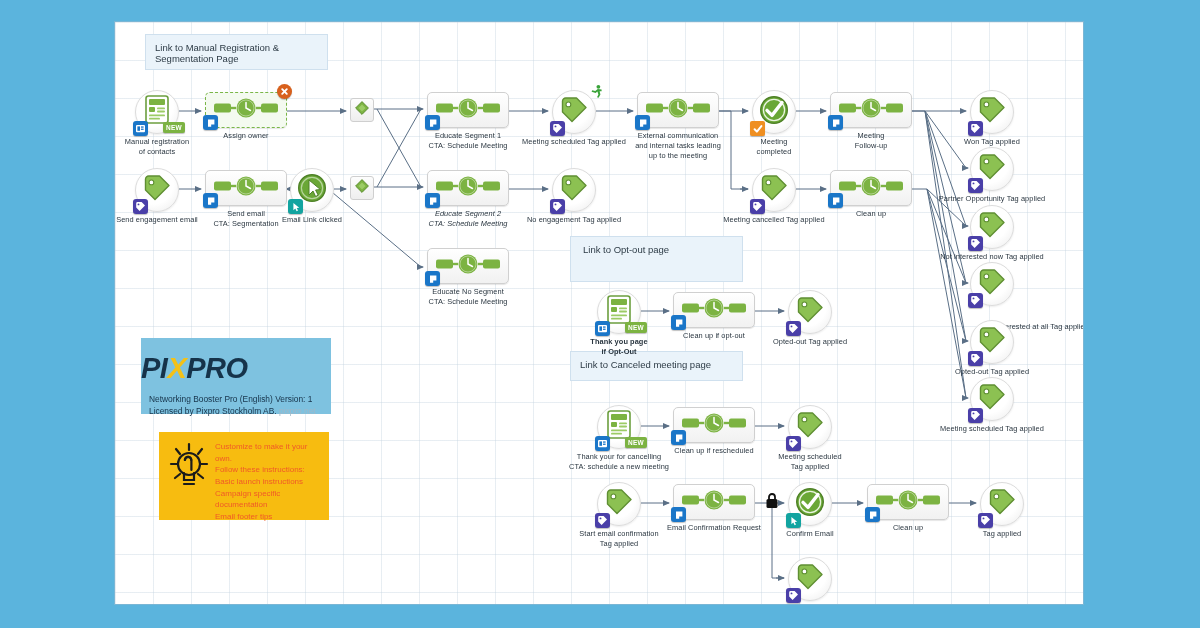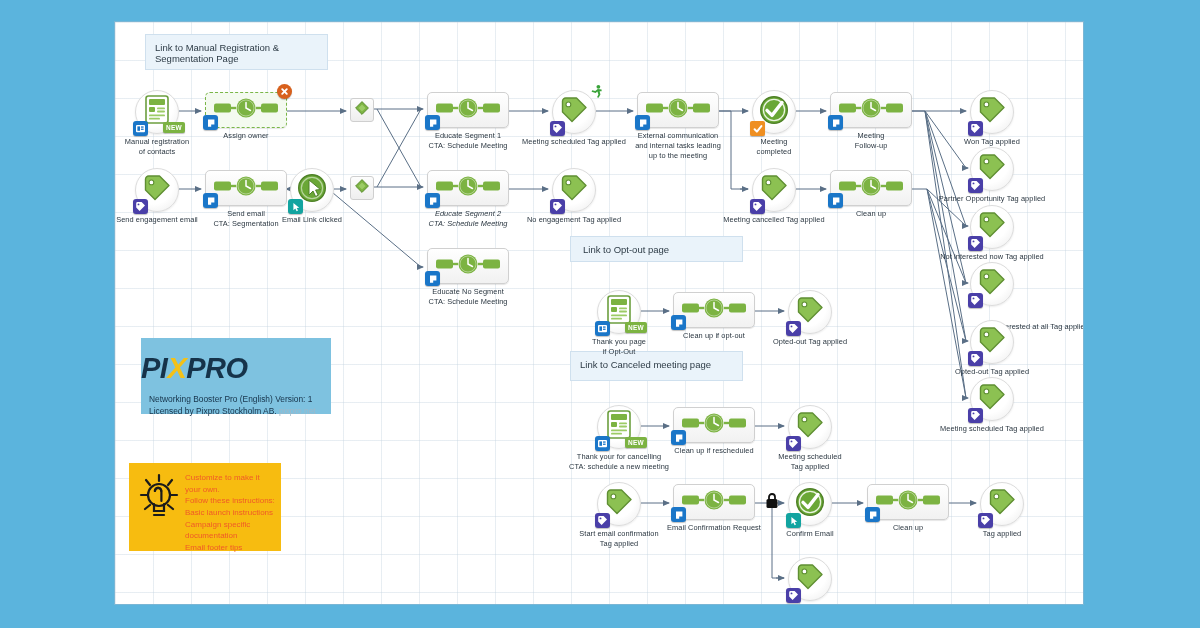--- a/index.html
+++ b/index.html
@@ -170,37 +170,37 @@
         <path d="M657,481 L657,556 L669,556" marker-end="none"></path>
         <path d="M661,556 L669,556"></path>
         <path d="M717,481 L748,481"></path>
         <path d="M834,481 L861,481"></path>
       </g>
     </svg>
 
     <div class="note" style="left:30px;top:12px;width:183px;height:36px;">
       <span>Link to Manual Registration &amp; Segmentation Page</span>
     </div>
-    <div class="note" style="left:455px;top:214px;width:173px;height:26px;padding-left:12px;">
+    <div class="note" style="left:455px;top:214px;width:173px;height:46px;padding-left:12px;">
       <span>Link to Opt-out page</span>
     </div>
     <div class="note" style="left:455px;top:329px;width:173px;height:30px;">
       <span>Link to Canceled meeting page</span>
     </div>
 
     <div id="pixpro" style="left:26px;top:316px;width:190px;height:76px;">
       <div class="logo"><span>PI</span><span class="x">X</span><span>PRO</span></div>
       <div class="meta">
         <div>Networking Booster Pro (English) Version: 1</div>
         <div><span>Licensed by Pixpro Stockholm AB.</span>
           <span class="site">pixpro.net</span></div>
       </div>
     </div>
 
-    <div id="tips" style="left:14px;top:410px;width:152px;height:88px;margin-top:31px;">
+    <div id="tips" style="left:44px;top:410px;width:170px;height:88px;">
       <span class="bulb">
         <svg width="40" height="50" viewBox="0 0 40 50">
           <g stroke="#1b1b1b" stroke-width="2.2" fill="none" stroke-linecap="round">
             <line x1="20" y1="2" x2="20" y2="8"></line>
             <line x1="7" y1="7" x2="11" y2="12"></line>
             <line x1="33" y1="7" x2="29" y2="12"></line>
             <line x1="2" y1="22" x2="8" y2="22"></line>
             <line x1="38" y1="22" x2="32" y2="22"></line>
             <line x1="6" y1="36" x2="11" y2="32"></line>
             <line x1="34" y1="36" x2="29" y2="32"></line>
@@ -626,21 +626,21 @@
             <span class="badge bl b-blue">
               <svg width="11" height="10" viewBox="0 0 11 10">
                 <rect x="1" y="1" width="9" height="7.2" rx="1" fill="#fff"></rect>
                 <rect x="2.4" y="2.4" width="2.6" height="4.4" fill="#1a76c8"></rect>
                 <rect x="6" y="2.4" width="2.6" height="1.3" fill="#1a76c8"></rect>
                 <rect x="6" y="4.6" width="2.6" height="1.3" fill="#1a76c8"></rect>
               </svg>
             </span>
             <span class="badge b-newtag">NEW</span>
           </div>
-          <div class="nlabel" style="top:47px;">
+          <div class="nlabel" style="top:47px;font-weight:bold;">
             <div>Thank you page</div>
             <div>if Opt-Out</div>
           </div>
         </div>
         <div class="node" style="left: 558px; top: 270px;">
           <div class="boxnode">
             <span class="seqglyph"><svg width="64" height="20" viewBox="0 0 64 20">
                 <rect x="0" y="5.5" width="17" height="9" rx="2" fill="#7cb342"></rect>
                 <rect x="47" y="5.5" width="17" height="9" rx="2" fill="#7cb342"></rect>
                 <line x1="16" y1="10" x2="22" y2="10" stroke="#7cb342" stroke-width="2.4"></line>

